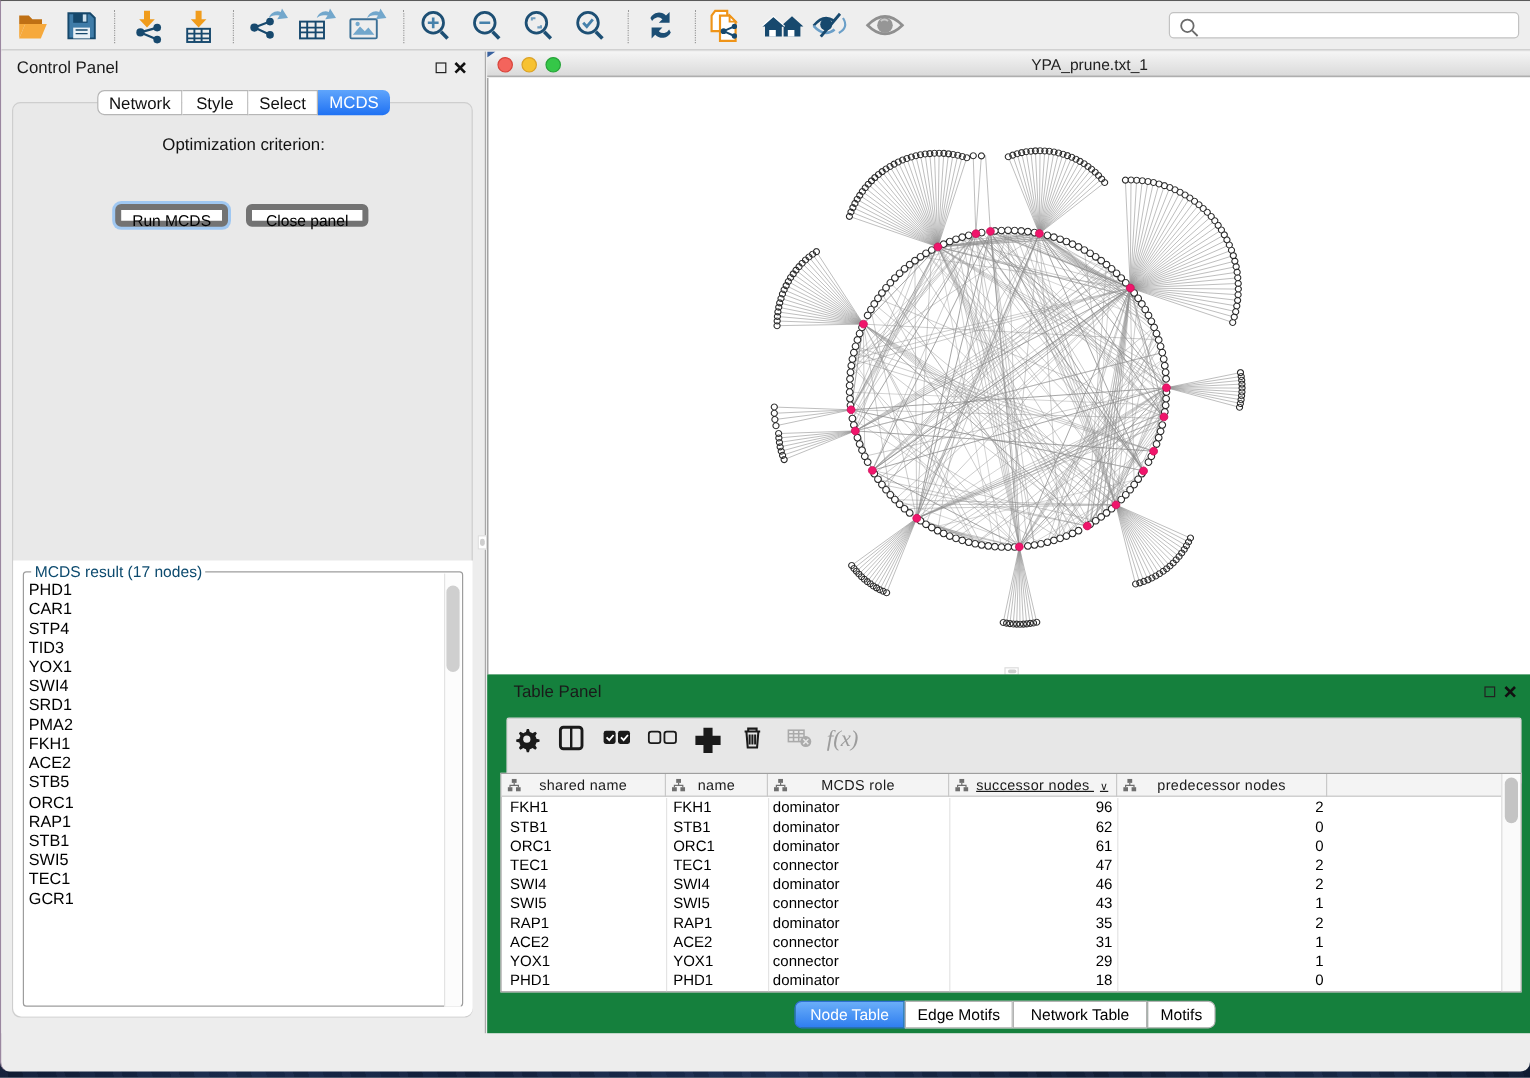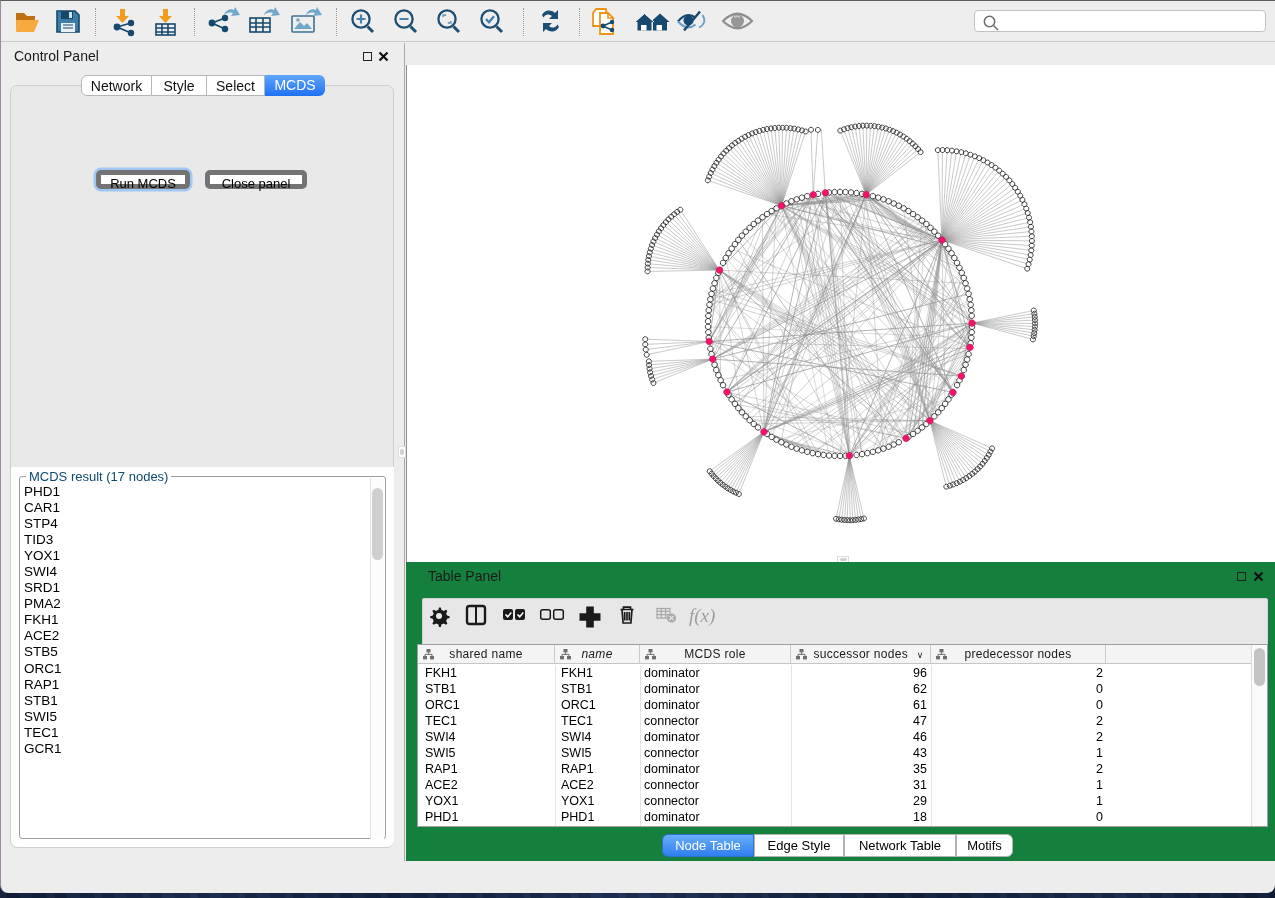--- a/index.html
+++ b/index.html
@@ -184,34 +184,47 @@
 <svg class="abs" style="left:377px;top:8px" width="11" height="11">
         <path d="M1.5 1.5l8 8M9.5 1.5l-8 8" stroke="#111" stroke-width="2.2"></path>
       </svg>
 <div id="tabc"></div>
 <div id="tabs">
 <div class="tab" style="left:0;width:71px;border-radius:6px 0 0 6px">Network</div>
 <div class="tab" style="left:71px;width:55px;border-left:none">Style</div>
 <div class="tab" style="left:126px;width:58px;border-left:none">Select</div>
 <div class="tab" style="left:184px;width:60px;border:none;border-radius:0 6px 6px 0;background:linear-gradient(#5fa5fc,#1f71f3);color:#fff">MCDS</div>
 </div>
+<div id="optlbl">Optimization criterion:</div>
 <div class="btn" style="left:95px;width:94px;box-shadow:0 0 0 2.5px #a0c8f2">Run MCDS</div>
 <div class="btn" style="left:204px;width:102px">Close panel</div>
 <div id="whitearea">
         <div id="mcdsbox">
 <div id="mcdstitle">MCDS result (17 nodes)</div>
 <div id="mcdslist">PHD1<br>CAR1<br>STP4<br>TID3<br>YOX1<br>SWI4<br>SRD1<br>PMA2<br>FKH1<br>ACE2<br>STB5<br>ORC1<br>RAP1<br>STB1<br>SWI5<br>TEC1<br>GCR1</div>
 <div id="mcdssb">
             <div id="mcdsthumb"></div>
           </div>
 </div>
       </div>
 <div class="abs" style="left:397px;top:403px;width:8px;height:12px;background:#fff;border:1px solid #ddd">
         <div class="abs" style="left:1px;top:2px;width:4px;height:6px;background:#cfcfcf;border-radius:2px"></div>
       </div>
+</div>
+<div id="nettitle">
+<svg class="abs" style="left:0;top:0" width="7" height="5">
+        <path d="M0 0h7L0 5z" fill="#39629f"></path>
+      </svg>
+
+<svg class="abs" style="left:0;top:0" width="76" height="22">
+        <circle cx="15" cy="11" r="6" fill="#f4645c" stroke="#d8453c" stroke-width="1"></circle>
+        <circle cx="35" cy="11" r="6" fill="#f7c231" stroke="#dba226" stroke-width="1"></circle>
+        <circle cx="55" cy="11" r="6" fill="#35c748" stroke="#27a339" stroke-width="1"></circle>
+      </svg>
+<div class="abs" style="left:0;top:3px;width:1004px;text-align:center;font-size:13px;color:#222">YPA_prune.txt_1</div>
 </div>
 <div id="netcanvas">
 <svg width="869" height="497" viewBox="0 0 869 497" style="position:absolute;left:0;top:0">
 <path d="M374.5 140.7L465.8 131.1M374.5 140.7L471.2 132.6M374.5 140.7L476.4 134.3M374.5 140.7L501.4 371.9M374.5 140.7L496.6 374.7M374.5 140.7L491.7 377.2M374.5 140.7L486.7 379.6M374.5 140.7L481.6 381.7M374.5 140.7L564.3 245.2M374.5 140.7L564.7 250.7M374.5 140.7L565.0 256.2M374.5 140.7L565.0 261.8M374.5 140.7L538.1 179.2M374.5 140.7L541.4 183.7M374.5 140.7L303.3 283.7M374.5 140.7L476.4 134.3M374.5 140.7L471.2 132.6M374.5 140.7L541.4 183.7M374.5 140.7L531.1 347.3M374.5 140.7L515.0 362.4M374.5 140.7L331.3 174.9M374.5 140.7L465.8 131.1M374.5 140.7L547.3 325.0M374.5 140.7L304.5 289.1M406.2 129.7L301.3 250.7M406.2 129.7L301.7 245.2M406.2 129.7L302.4 239.7M406.2 129.7L455.0 389.2M406.2 129.7L564.3 272.8M406.2 129.7L303.3 283.7M418.3 127.8L455.0 389.2M418.3 127.8L449.5 390.0M418.3 127.8L444.0 390.5M418.3 127.8L564.7 267.3M418.3 127.8L531.1 347.3M418.3 127.8L374.3 377.2M459.1 129.6L541.4 183.7M459.1 129.6L544.5 188.3M459.1 129.6L547.3 193.0M459.1 129.6L544.5 188.3M459.1 129.6L547.3 193.0M459.1 129.6L550.0 197.8M459.1 129.6L552.4 202.8M459.1 129.6L554.7 207.8M459.1 129.6L556.7 213.0M459.1 129.6L364.6 371.9M459.1 129.6L360.0 368.9M459.1 129.6L355.4 365.8M459.1 129.6L476.4 383.7M459.1 129.6L303.3 234.3M459.1 129.6L364.6 146.1M459.1 129.6L560.1 223.5M459.1 129.6L331.3 343.1M459.1 129.6L531.1 170.7M459.1 129.6L384.4 136.3M459.1 129.6L433.0 391.0M534.9 175.0L416.5 128.0M534.9 175.0L422.0 127.5M534.9 175.0L427.5 127.1M534.9 175.0L433.0 127.0M534.9 175.0L438.5 127.1M534.9 175.0L519.3 358.9M534.9 175.0L515.0 362.4M534.9 175.0L510.6 365.8M534.9 175.0L506.0 368.9M534.9 175.0L515.0 362.4M534.9 175.0L510.6 365.8M534.9 175.0L506.0 368.9M534.9 175.0L501.4 371.9M534.9 175.0L496.6 374.7M534.9 175.0L327.9 338.8M534.9 175.0L324.6 334.3M534.9 175.0L321.5 329.7M534.9 175.0L302.4 239.7M534.9 175.0L303.3 234.3M534.9 175.0L342.6 355.2M534.9 175.0L563.6 278.3M534.9 175.0L338.7 351.4M534.9 175.0L355.4 365.8M534.9 175.0L538.1 338.8M534.9 175.0L471.2 385.4M534.9 175.0L561.5 289.1M534.9 175.0L360.0 149.1M534.9 175.0L501.4 371.9M534.9 175.0L563.6 278.3M534.9 175.0L304.5 228.9M534.9 175.0L327.9 338.8M534.9 175.0L465.8 386.9M534.9 175.0L389.6 134.3M565.0 258.1L389.6 383.7M565.0 258.1L384.4 381.7M565.0 258.1L379.3 379.6M565.0 258.1L374.3 377.2M565.0 258.1L519.3 358.9M565.0 258.1L515.0 362.4M565.0 258.1L476.4 134.3M565.0 258.1L405.6 388.1M565.0 258.1L313.6 315.2M565.0 258.1L471.2 385.4M565.0 258.1L515.0 155.6M562.9 282.4L405.6 129.9M562.9 282.4L411.0 128.8M562.9 282.4L416.5 128.0M562.9 282.4L422.0 127.5M562.9 282.4L405.6 388.1M562.9 282.4L534.7 343.1M562.9 282.4L324.6 183.7M554.3 311.0L303.3 234.3M554.3 311.0L304.5 228.9M554.3 311.0L305.9 223.5M554.3 311.0L564.7 250.7M554.3 311.0L476.4 383.7M554.3 311.0L564.3 245.2M545.9 327.4L394.8 132.6M545.9 327.4L400.2 131.1M545.9 327.4L405.6 129.9M545.9 327.4L364.6 146.1M545.9 327.4L476.4 383.7M545.9 327.4L427.5 127.1M522.9 355.7L427.5 127.1M522.9 355.7L433.0 127.0M522.9 355.7L438.5 127.1M522.9 355.7L444.0 127.5M522.9 355.7L449.5 128.0M522.9 355.7L455.0 128.8M522.9 355.7L346.7 358.9M522.9 355.7L342.6 355.2M522.9 355.7L338.7 351.4M522.9 355.7L564.3 245.2M522.9 355.7L334.9 170.7M522.9 355.7L321.5 188.3M522.9 355.7L541.4 183.7M522.9 355.7L496.6 143.3M522.9 355.7L554.7 207.8M499.0 373.3L564.3 272.8M499.0 373.3L563.6 278.3M499.0 373.3L562.7 283.7M499.0 373.3L561.5 289.1M499.0 373.3L515.0 155.6M499.0 373.3L324.6 334.3M499.0 373.3L327.9 338.8M499.0 373.3L305.9 223.5M499.0 373.3L355.4 152.2M442.4 390.7L384.4 136.3M442.4 390.7L389.6 134.3M442.4 390.7L394.8 132.6M442.4 390.7L400.2 131.1M442.4 390.7L405.6 129.9M442.4 390.7L556.7 213.0M442.4 390.7L558.5 218.2M442.4 390.7L560.1 223.5M442.4 390.7L369.4 374.7M442.4 390.7L364.6 371.9M442.4 390.7L554.7 207.8M442.4 390.7L301.3 267.3M442.4 390.7L564.3 272.8M442.4 390.7L302.4 239.7M442.4 390.7L433.0 127.0M442.4 390.7L327.9 179.2M442.4 390.7L558.5 299.8M356.9 366.9L427.5 390.9M356.9 366.9L422.0 390.5M356.9 366.9L416.5 390.0M356.9 366.9L564.7 267.3M356.9 366.9L564.3 272.8M356.9 366.9L563.6 278.3M356.9 366.9L562.7 283.7M356.9 366.9L563.6 278.3M356.9 366.9L562.7 283.7M356.9 366.9L561.5 289.1M356.9 366.9L369.4 143.3M356.9 366.9L355.4 152.2M356.9 366.9L433.0 127.0M356.9 366.9L394.8 385.4M356.9 366.9L318.7 193.0M356.9 366.9L455.0 128.8M356.9 366.9L554.7 207.8M356.9 366.9L416.5 390.0M319.9 327.0L506.0 149.1M319.9 327.0L510.6 152.2M319.9 327.0L515.0 155.6M319.9 327.0L519.3 159.1M319.9 327.0L506.0 368.9M319.9 327.0L405.6 129.9M319.9 327.0L531.1 170.7M319.9 327.0L534.7 174.9M305.7 294.1L519.3 159.1M305.7 294.1L523.4 162.8M305.7 294.1L527.3 166.6M305.7 294.1L531.1 170.7M305.7 294.1L360.0 149.1M305.7 294.1L561.5 228.9M305.7 294.1L561.5 228.9M302.2 276.5L379.3 138.4M302.2 276.5L384.4 136.3M302.2 276.5L389.6 134.3M302.2 276.5L562.7 283.7M302.2 276.5L476.4 383.7M302.2 276.5L355.4 152.2M312.5 205.1L534.7 343.1M312.5 205.1L531.1 347.3M312.5 205.1L527.3 351.4M312.5 205.1L523.4 355.2M312.5 205.1L519.3 358.9M312.5 205.1L515.0 362.4M312.5 205.1L411.0 389.2M312.5 205.1L405.6 388.1M312.5 205.1L313.6 315.2M312.5 205.1L334.9 347.3M312.5 205.1L301.0 261.8M312.5 205.1L342.6 162.8M312.5 205.1L301.7 245.2M312.5 205.1L558.5 218.2" stroke="#929292" stroke-width="0.55" fill="none" opacity="0.72"></path>
 <path d="M565.0 258.1L319.9 327.0M499.0 373.3L312.5 205.1M302.2 276.5L312.5 205.1M374.5 140.7L312.5 205.1M534.9 175.0L319.9 327.0M545.9 327.4L302.2 276.5M418.3 127.8L545.9 327.4M406.2 129.7L545.9 327.4M442.4 390.7L319.9 327.0M565.0 258.1L302.2 276.5M319.9 327.0L305.7 294.1M418.3 127.8L442.4 390.7M459.1 129.6L356.9 366.9M374.5 140.7L302.2 276.5M459.1 129.6L565.0 258.1M418.3 127.8L356.9 366.9M418.3 127.8L534.9 175.0M418.3 127.8L319.9 327.0M356.9 366.9L319.9 327.0M534.9 175.0L442.4 390.7M406.2 129.7L565.0 258.1M565.0 258.1L442.4 390.7M406.2 129.7L356.9 366.9M374.5 140.7L459.1 129.6M406.2 129.7L305.7 294.1M534.9 175.0L305.7 294.1M319.9 327.0L302.2 276.5M554.3 311.0L305.7 294.1M459.1 129.6L562.9 282.4M459.1 129.6L545.9 327.4" stroke="#8a8a8a" stroke-width="0.8" fill="none" opacity="0.8"></path>
 <path d="M562.7 234.3L427.5 390.9M303.3 234.3L405.6 388.1M523.4 162.8L444.0 127.5M303.3 234.3L400.2 131.1M364.6 146.1L534.7 343.1M331.3 174.9L476.4 383.7M562.7 234.3L360.0 368.9M519.3 159.1L501.4 371.9M338.7 351.4L449.5 390.0M564.3 272.8L301.0 261.8M374.3 140.8L422.0 390.5M355.4 152.2L444.0 127.5M384.4 136.3L427.5 390.9M476.4 383.7L556.7 213.0M552.4 202.8L384.4 136.3M564.7 267.3L465.8 386.9M449.5 390.0L538.1 338.8M369.4 374.7L541.4 334.3M476.4 383.7L331.3 174.9M318.7 193.0L491.7 377.2M303.3 283.7L460.4 388.1" stroke="#9b9b9b" stroke-width="0.5" fill="none" opacity="0.7"></path>
 <path d="M374.5 140.7L398.6 66.5M374.5 140.7L394.9 65.4M374.5 140.7L391.1 64.4M374.5 140.7L387.2 63.7M374.5 140.7L383.4 63.2M374.5 140.7L379.5 62.8M374.5 140.7L375.6 62.7M374.5 140.7L371.7 62.7M374.5 140.7L367.8 63.0M374.5 140.7L363.9 63.4M374.5 140.7L360.0 64.0M374.5 140.7L356.2 64.8M374.5 140.7L352.4 65.9M374.5 140.7L348.7 67.1M374.5 140.7L345.1 68.4M374.5 140.7L341.5 70.0M374.5 140.7L338.0 71.8M374.5 140.7L334.6 73.7M374.5 140.7L331.3 75.8M374.5 140.7L328.1 78.0M374.5 140.7L325.0 80.4M374.5 140.7L322.0 83.0M374.5 140.7L319.2 85.7M374.5 140.7L316.5 88.5M374.5 140.7L314.0 91.5M374.5 140.7L311.6 94.6M374.5 140.7L309.4 97.8M374.5 140.7L307.3 101.1M374.5 140.7L305.4 104.5M374.5 140.7L303.7 108.0M374.5 140.7L302.1 111.6M374.5 140.7L300.8 115.3M406.2 129.7L410.8 64.9M406.2 129.7L404.0 64.8M459.1 129.6L513.5 87.1M459.1 129.6L511.0 84.1M459.1 129.6L508.4 81.3M459.1 129.6L505.6 78.6M459.1 129.6L502.6 76.1M459.1 129.6L499.6 73.7M459.1 129.6L496.4 71.5M459.1 129.6L493.0 69.5M459.1 129.6L489.6 67.7M459.1 129.6L486.1 66.1M459.1 129.6L482.5 64.7M459.1 129.6L478.8 63.5M459.1 129.6L475.1 62.5M459.1 129.6L471.3 61.7M459.1 129.6L467.4 61.1M459.1 129.6L463.6 60.8M459.1 129.6L459.7 60.6M459.1 129.6L455.8 60.7M459.1 129.6L452.0 61.0M459.1 129.6L448.1 61.5M459.1 129.6L444.3 62.2M459.1 129.6L440.6 63.1M459.1 129.6L436.9 64.3M459.1 129.6L433.2 65.6M534.9 175.0L620.2 203.7M534.9 175.0L621.5 199.2M534.9 175.0L622.7 194.7M534.9 175.0L623.6 190.0M534.9 175.0L624.3 185.3M534.9 175.0L624.7 180.6M534.9 175.0L624.9 175.9M534.9 175.0L624.8 171.2M534.9 175.0L624.4 166.5M534.9 175.0L623.9 161.8M534.9 175.0L623.1 157.2M534.9 175.0L622.0 152.6M534.9 175.0L620.7 148.0M534.9 175.0L619.2 143.6M534.9 175.0L617.4 139.2M534.9 175.0L615.4 134.9M534.9 175.0L613.2 130.7M534.9 175.0L610.8 126.7M534.9 175.0L608.1 122.8M534.9 175.0L605.3 119.0M534.9 175.0L602.3 115.4M534.9 175.0L599.0 111.9M534.9 175.0L595.6 108.7M534.9 175.0L592.1 105.6M534.9 175.0L588.4 102.7M534.9 175.0L584.5 100.0M534.9 175.0L580.5 97.5M534.9 175.0L576.3 95.2M534.9 175.0L572.1 93.1M534.9 175.0L567.8 91.3M534.9 175.0L563.3 89.7M534.9 175.0L558.8 88.3M534.9 175.0L554.2 87.1M534.9 175.0L549.6 86.3M534.9 175.0L544.9 85.6M534.9 175.0L540.2 85.2M534.9 175.0L535.5 85.0M534.9 175.0L530.8 85.1M565.0 258.1L625.9 274.4M565.0 258.1L626.6 271.2M565.0 258.1L627.2 268.1M565.0 258.1L627.6 264.8M565.0 258.1L627.9 261.6M565.0 258.1L628.0 258.4M565.0 258.1L627.9 255.1M565.0 258.1L627.7 251.9M565.0 258.1L627.3 248.7M565.0 258.1L626.7 245.5M312.5 205.1L273.3 144.7M312.5 205.1L270.1 146.9M312.5 205.1L267.1 149.2M312.5 205.1L264.2 151.7M312.5 205.1L261.4 154.4M312.5 205.1L258.8 157.2M312.5 205.1L256.3 160.1M312.5 205.1L254.0 163.2M312.5 205.1L251.8 166.3M312.5 205.1L249.9 169.6M312.5 205.1L248.1 173.0M312.5 205.1L246.4 176.5M312.5 205.1L245.0 180.0M312.5 205.1L243.8 183.7M312.5 205.1L242.7 187.4M312.5 205.1L241.9 191.1M312.5 205.1L241.2 194.9M312.5 205.1L240.8 198.7M312.5 205.1L240.6 202.5M312.5 205.1L240.5 206.4M302.2 276.5L238.2 274.2M302.2 276.5L238.2 279.4M302.2 276.5L238.7 284.6M302.2 276.5L239.6 289.8M305.7 294.1L241.8 296.3M305.7 294.1L242.0 300.0M305.7 294.1L242.5 303.7M305.7 294.1L243.1 307.4M305.7 294.1L244.0 311.0M305.7 294.1L245.1 314.5M305.7 294.1L246.4 318.0M356.9 366.9L302.7 406.2M356.9 366.9L304.6 408.7M356.9 366.9L306.6 411.1M356.9 366.9L308.7 413.4M356.9 366.9L310.9 415.6M356.9 366.9L313.2 417.7M356.9 366.9L315.7 419.7M356.9 366.9L318.2 421.5M356.9 366.9L320.7 423.3M356.9 366.9L323.4 424.9M356.9 366.9L326.1 426.4M356.9 366.9L328.9 427.7M356.9 366.9L331.8 429.0M442.4 390.7L429.0 453.8M442.4 390.7L431.8 454.3M442.4 390.7L434.6 454.7M442.4 390.7L437.4 455.0M442.4 390.7L440.2 455.1M442.4 390.7L443.0 455.2M442.4 390.7L445.8 455.1M442.4 390.7L448.6 454.9M442.4 390.7L451.4 454.5M442.4 390.7L454.2 454.1M442.4 390.7L456.9 453.5M522.9 355.7L539.3 421.7M522.9 355.7L542.8 420.7M522.9 355.7L546.2 419.5M522.9 355.7L549.6 418.2M522.9 355.7L552.9 416.7M522.9 355.7L556.1 415.0M522.9 355.7L559.2 413.1M522.9 355.7L562.3 411.1M522.9 355.7L565.2 408.9M522.9 355.7L567.9 406.6M522.9 355.7L570.6 404.1M522.9 355.7L573.1 401.5M522.9 355.7L575.5 398.8M522.9 355.7L577.7 395.9M522.9 355.7L579.8 392.9M522.9 355.7L581.7 389.8M522.9 355.7L583.4 386.6M522.9 355.7L585.0 383.4M418.3 127.8L414.3 64.3" stroke="#949494" stroke-width="0.6" fill="none" opacity="0.85"></path>
 <path d="M433.0 124.2a2.75 2.75 0 1 0 .1 0M438.5 124.4a2.75 2.75 0 1 0 .1 0M444.0 124.7a2.75 2.75 0 1 0 .1 0M449.5 125.3a2.75 2.75 0 1 0 .1 0M455.0 126.1a2.75 2.75 0 1 0 .1 0M465.8 128.4a2.75 2.75 0 1 0 .1 0M471.2 129.9a2.75 2.75 0 1 0 .1 0M476.4 131.6a2.75 2.75 0 1 0 .1 0M481.6 133.5a2.75 2.75 0 1 0 .1 0M486.7 135.7a2.75 2.75 0 1 0 .1 0M491.7 138.0a2.75 2.75 0 1 0 .1 0M496.6 140.6a2.75 2.75 0 1 0 .1 0M501.4 143.3a2.75 2.75 0 1 0 .1 0M506.0 146.3a2.75 2.75 0 1 0 .1 0M510.6 149.5a2.75 2.75 0 1 0 .1 0M515.0 152.8a2.75 2.75 0 1 0 .1 0M519.3 156.3a2.75 2.75 0 1 0 .1 0M523.4 160.0a2.75 2.75 0 1 0 .1 0M527.3 163.9a2.75 2.75 0 1 0 .1 0M531.1 167.9a2.75 2.75 0 1 0 .1 0M538.1 176.4a2.75 2.75 0 1 0 .1 0M541.4 180.9a2.75 2.75 0 1 0 .1 0M544.5 185.5a2.75 2.75 0 1 0 .1 0M547.3 190.2a2.75 2.75 0 1 0 .1 0M550.0 195.1a2.75 2.75 0 1 0 .1 0M552.4 200.0a2.75 2.75 0 1 0 .1 0M554.7 205.1a2.75 2.75 0 1 0 .1 0M556.7 210.2a2.75 2.75 0 1 0 .1 0M558.5 215.5a2.75 2.75 0 1 0 .1 0M560.1 220.8a2.75 2.75 0 1 0 .1 0M561.5 226.1a2.75 2.75 0 1 0 .1 0M562.7 231.5a2.75 2.75 0 1 0 .1 0M563.6 237.0a2.75 2.75 0 1 0 .1 0M564.3 242.5a2.75 2.75 0 1 0 .1 0M564.7 248.0a2.75 2.75 0 1 0 .1 0M565.0 259.0a2.75 2.75 0 1 0 .1 0M564.7 264.5a2.75 2.75 0 1 0 .1 0M564.3 270.0a2.75 2.75 0 1 0 .1 0M563.6 275.5a2.75 2.75 0 1 0 .1 0M561.5 286.4a2.75 2.75 0 1 0 .1 0M560.1 291.7a2.75 2.75 0 1 0 .1 0M558.5 297.0a2.75 2.75 0 1 0 .1 0M556.7 302.3a2.75 2.75 0 1 0 .1 0M552.4 312.5a2.75 2.75 0 1 0 .1 0M550.0 317.4a2.75 2.75 0 1 0 .1 0M544.5 327.0a2.75 2.75 0 1 0 .1 0M541.4 331.6a2.75 2.75 0 1 0 .1 0M538.1 336.1a2.75 2.75 0 1 0 .1 0M534.7 340.4a2.75 2.75 0 1 0 .1 0M531.1 344.6a2.75 2.75 0 1 0 .1 0M527.3 348.6a2.75 2.75 0 1 0 .1 0M519.3 356.2a2.75 2.75 0 1 0 .1 0M515.0 359.7a2.75 2.75 0 1 0 .1 0M510.6 363.0a2.75 2.75 0 1 0 .1 0M506.0 366.2a2.75 2.75 0 1 0 .1 0M501.4 369.2a2.75 2.75 0 1 0 .1 0M491.7 374.5a2.75 2.75 0 1 0 .1 0M486.7 376.8a2.75 2.75 0 1 0 .1 0M481.6 379.0a2.75 2.75 0 1 0 .1 0M476.4 380.9a2.75 2.75 0 1 0 .1 0M471.2 382.6a2.75 2.75 0 1 0 .1 0M465.8 384.1a2.75 2.75 0 1 0 .1 0M460.4 385.4a2.75 2.75 0 1 0 .1 0M455.0 386.4a2.75 2.75 0 1 0 .1 0M449.5 387.2a2.75 2.75 0 1 0 .1 0M438.5 388.1a2.75 2.75 0 1 0 .1 0M433.0 388.2a2.75 2.75 0 1 0 .1 0M427.5 388.1a2.75 2.75 0 1 0 .1 0M422.0 387.8a2.75 2.75 0 1 0 .1 0M416.5 387.2a2.75 2.75 0 1 0 .1 0M411.0 386.4a2.75 2.75 0 1 0 .1 0M405.6 385.4a2.75 2.75 0 1 0 .1 0M400.2 384.1a2.75 2.75 0 1 0 .1 0M394.8 382.6a2.75 2.75 0 1 0 .1 0M389.6 380.9a2.75 2.75 0 1 0 .1 0M384.4 379.0a2.75 2.75 0 1 0 .1 0M379.3 376.8a2.75 2.75 0 1 0 .1 0M374.3 374.5a2.75 2.75 0 1 0 .1 0M369.4 371.9a2.75 2.75 0 1 0 .1 0M364.6 369.2a2.75 2.75 0 1 0 .1 0M360.0 366.2a2.75 2.75 0 1 0 .1 0M351.0 359.7a2.75 2.75 0 1 0 .1 0M346.7 356.2a2.75 2.75 0 1 0 .1 0M342.6 352.5a2.75 2.75 0 1 0 .1 0M338.7 348.6a2.75 2.75 0 1 0 .1 0M334.9 344.6a2.75 2.75 0 1 0 .1 0M331.3 340.4a2.75 2.75 0 1 0 .1 0M327.9 336.1a2.75 2.75 0 1 0 .1 0M324.6 331.6a2.75 2.75 0 1 0 .1 0M321.5 327.0a2.75 2.75 0 1 0 .1 0M316.0 317.4a2.75 2.75 0 1 0 .1 0M313.6 312.5a2.75 2.75 0 1 0 .1 0M311.3 307.4a2.75 2.75 0 1 0 .1 0M309.3 302.3a2.75 2.75 0 1 0 .1 0M307.5 297.0a2.75 2.75 0 1 0 .1 0M304.5 286.4a2.75 2.75 0 1 0 .1 0M303.3 281.0a2.75 2.75 0 1 0 .1 0M301.7 270.0a2.75 2.75 0 1 0 .1 0M301.3 264.5a2.75 2.75 0 1 0 .1 0M301.0 259.0a2.75 2.75 0 1 0 .1 0M301.0 253.5a2.75 2.75 0 1 0 .1 0M301.3 248.0a2.75 2.75 0 1 0 .1 0M301.7 242.5a2.75 2.75 0 1 0 .1 0M302.4 237.0a2.75 2.75 0 1 0 .1 0M303.3 231.5a2.75 2.75 0 1 0 .1 0M304.5 226.1a2.75 2.75 0 1 0 .1 0M305.9 220.8a2.75 2.75 0 1 0 .1 0M307.5 215.5a2.75 2.75 0 1 0 .1 0M309.3 210.2a2.75 2.75 0 1 0 .1 0M311.3 205.1a2.75 2.75 0 1 0 .1 0M316.0 195.1a2.75 2.75 0 1 0 .1 0M318.7 190.2a2.75 2.75 0 1 0 .1 0M321.5 185.5a2.75 2.75 0 1 0 .1 0M324.6 180.9a2.75 2.75 0 1 0 .1 0M327.9 176.4a2.75 2.75 0 1 0 .1 0M331.3 172.1a2.75 2.75 0 1 0 .1 0M334.9 167.9a2.75 2.75 0 1 0 .1 0M338.7 163.9a2.75 2.75 0 1 0 .1 0M342.6 160.0a2.75 2.75 0 1 0 .1 0M346.7 156.3a2.75 2.75 0 1 0 .1 0M351.0 152.8a2.75 2.75 0 1 0 .1 0M355.4 149.5a2.75 2.75 0 1 0 .1 0M360.0 146.3a2.75 2.75 0 1 0 .1 0M364.6 143.3a2.75 2.75 0 1 0 .1 0M369.4 140.6a2.75 2.75 0 1 0 .1 0M379.3 135.7a2.75 2.75 0 1 0 .1 0M384.4 133.5a2.75 2.75 0 1 0 .1 0M389.6 131.6a2.75 2.75 0 1 0 .1 0M394.8 129.9a2.75 2.75 0 1 0 .1 0M400.2 128.4a2.75 2.75 0 1 0 .1 0M411.0 126.1a2.75 2.75 0 1 0 .1 0M422.0 124.7a2.75 2.75 0 1 0 .1 0M427.5 124.4a2.75 2.75 0 1 0 .1 0" fill="#fff" stroke="#2b2b2b" stroke-width="0.9"></path>
 <path d="M398.6 64.0a2.5 2.5 0 1 0 .1 0M394.9 62.9a2.5 2.5 0 1 0 .1 0M391.1 61.9a2.5 2.5 0 1 0 .1 0M387.2 61.2a2.5 2.5 0 1 0 .1 0M383.4 60.7a2.5 2.5 0 1 0 .1 0M379.5 60.3a2.5 2.5 0 1 0 .1 0M375.6 60.2a2.5 2.5 0 1 0 .1 0M371.7 60.2a2.5 2.5 0 1 0 .1 0M367.8 60.5a2.5 2.5 0 1 0 .1 0M363.9 60.9a2.5 2.5 0 1 0 .1 0M360.0 61.5a2.5 2.5 0 1 0 .1 0M356.2 62.3a2.5 2.5 0 1 0 .1 0M352.4 63.4a2.5 2.5 0 1 0 .1 0M348.7 64.6a2.5 2.5 0 1 0 .1 0M345.1 65.9a2.5 2.5 0 1 0 .1 0M341.5 67.5a2.5 2.5 0 1 0 .1 0M338.0 69.3a2.5 2.5 0 1 0 .1 0M334.6 71.2a2.5 2.5 0 1 0 .1 0M331.3 73.3a2.5 2.5 0 1 0 .1 0M328.1 75.5a2.5 2.5 0 1 0 .1 0M325.0 77.9a2.5 2.5 0 1 0 .1 0M322.0 80.5a2.5 2.5 0 1 0 .1 0M319.2 83.2a2.5 2.5 0 1 0 .1 0M316.5 86.0a2.5 2.5 0 1 0 .1 0M314.0 89.0a2.5 2.5 0 1 0 .1 0M311.6 92.1a2.5 2.5 0 1 0 .1 0M309.4 95.3a2.5 2.5 0 1 0 .1 0M307.3 98.6a2.5 2.5 0 1 0 .1 0M305.4 102.0a2.5 2.5 0 1 0 .1 0M303.7 105.5a2.5 2.5 0 1 0 .1 0M302.1 109.1a2.5 2.5 0 1 0 .1 0M300.8 112.8a2.5 2.5 0 1 0 .1 0M410.8 62.4a2.5 2.5 0 1 0 .1 0M404.0 62.3a2.5 2.5 0 1 0 .1 0M513.5 84.6a2.5 2.5 0 1 0 .1 0M511.0 81.6a2.5 2.5 0 1 0 .1 0M508.4 78.8a2.5 2.5 0 1 0 .1 0M505.6 76.1a2.5 2.5 0 1 0 .1 0M502.6 73.6a2.5 2.5 0 1 0 .1 0M499.6 71.2a2.5 2.5 0 1 0 .1 0M496.4 69.0a2.5 2.5 0 1 0 .1 0M493.0 67.0a2.5 2.5 0 1 0 .1 0M489.6 65.2a2.5 2.5 0 1 0 .1 0M486.1 63.6a2.5 2.5 0 1 0 .1 0M482.5 62.2a2.5 2.5 0 1 0 .1 0M478.8 61.0a2.5 2.5 0 1 0 .1 0M475.1 60.0a2.5 2.5 0 1 0 .1 0M471.3 59.2a2.5 2.5 0 1 0 .1 0M467.4 58.6a2.5 2.5 0 1 0 .1 0M463.6 58.3a2.5 2.5 0 1 0 .1 0M459.7 58.1a2.5 2.5 0 1 0 .1 0M455.8 58.2a2.5 2.5 0 1 0 .1 0M452.0 58.5a2.5 2.5 0 1 0 .1 0M448.1 59.0a2.5 2.5 0 1 0 .1 0M444.3 59.7a2.5 2.5 0 1 0 .1 0M440.6 60.6a2.5 2.5 0 1 0 .1 0M436.9 61.8a2.5 2.5 0 1 0 .1 0M433.2 63.1a2.5 2.5 0 1 0 .1 0M620.2 201.2a2.5 2.5 0 1 0 .1 0M621.5 196.7a2.5 2.5 0 1 0 .1 0M622.7 192.2a2.5 2.5 0 1 0 .1 0M623.6 187.5a2.5 2.5 0 1 0 .1 0M624.3 182.8a2.5 2.5 0 1 0 .1 0M624.7 178.1a2.5 2.5 0 1 0 .1 0M624.9 173.4a2.5 2.5 0 1 0 .1 0M624.8 168.7a2.5 2.5 0 1 0 .1 0M624.4 164.0a2.5 2.5 0 1 0 .1 0M623.9 159.3a2.5 2.5 0 1 0 .1 0M623.1 154.7a2.5 2.5 0 1 0 .1 0M622.0 150.1a2.5 2.5 0 1 0 .1 0M620.7 145.5a2.5 2.5 0 1 0 .1 0M619.2 141.1a2.5 2.5 0 1 0 .1 0M617.4 136.7a2.5 2.5 0 1 0 .1 0M615.4 132.4a2.5 2.5 0 1 0 .1 0M613.2 128.2a2.5 2.5 0 1 0 .1 0M610.8 124.2a2.5 2.5 0 1 0 .1 0M608.1 120.3a2.5 2.5 0 1 0 .1 0M605.3 116.5a2.5 2.5 0 1 0 .1 0M602.3 112.9a2.5 2.5 0 1 0 .1 0M599.0 109.4a2.5 2.5 0 1 0 .1 0M595.6 106.2a2.5 2.5 0 1 0 .1 0M592.1 103.1a2.5 2.5 0 1 0 .1 0M588.4 100.2a2.5 2.5 0 1 0 .1 0M584.5 97.5a2.5 2.5 0 1 0 .1 0M580.5 95.0a2.5 2.5 0 1 0 .1 0M576.3 92.7a2.5 2.5 0 1 0 .1 0M572.1 90.6a2.5 2.5 0 1 0 .1 0M567.8 88.8a2.5 2.5 0 1 0 .1 0M563.3 87.2a2.5 2.5 0 1 0 .1 0M558.8 85.8a2.5 2.5 0 1 0 .1 0M554.2 84.6a2.5 2.5 0 1 0 .1 0M549.6 83.8a2.5 2.5 0 1 0 .1 0M544.9 83.1a2.5 2.5 0 1 0 .1 0M540.2 82.7a2.5 2.5 0 1 0 .1 0M535.5 82.5a2.5 2.5 0 1 0 .1 0M530.8 82.6a2.5 2.5 0 1 0 .1 0M625.9 271.9a2.5 2.5 0 1 0 .1 0M626.6 268.7a2.5 2.5 0 1 0 .1 0M627.2 265.6a2.5 2.5 0 1 0 .1 0M627.6 262.3a2.5 2.5 0 1 0 .1 0M627.9 259.1a2.5 2.5 0 1 0 .1 0M628.0 255.9a2.5 2.5 0 1 0 .1 0M627.9 252.6a2.5 2.5 0 1 0 .1 0M627.7 249.4a2.5 2.5 0 1 0 .1 0M627.3 246.2a2.5 2.5 0 1 0 .1 0M626.7 243.0a2.5 2.5 0 1 0 .1 0M273.3 142.2a2.5 2.5 0 1 0 .1 0M270.1 144.4a2.5 2.5 0 1 0 .1 0M267.1 146.7a2.5 2.5 0 1 0 .1 0M264.2 149.2a2.5 2.5 0 1 0 .1 0M261.4 151.9a2.5 2.5 0 1 0 .1 0M258.8 154.7a2.5 2.5 0 1 0 .1 0M256.3 157.6a2.5 2.5 0 1 0 .1 0M254.0 160.7a2.5 2.5 0 1 0 .1 0M251.8 163.8a2.5 2.5 0 1 0 .1 0M249.9 167.1a2.5 2.5 0 1 0 .1 0M248.1 170.5a2.5 2.5 0 1 0 .1 0M246.4 174.0a2.5 2.5 0 1 0 .1 0M245.0 177.5a2.5 2.5 0 1 0 .1 0M243.8 181.2a2.5 2.5 0 1 0 .1 0M242.7 184.9a2.5 2.5 0 1 0 .1 0M241.9 188.6a2.5 2.5 0 1 0 .1 0M241.2 192.4a2.5 2.5 0 1 0 .1 0M240.8 196.2a2.5 2.5 0 1 0 .1 0M240.6 200.0a2.5 2.5 0 1 0 .1 0M240.5 203.9a2.5 2.5 0 1 0 .1 0M238.2 271.7a2.5 2.5 0 1 0 .1 0M238.2 276.9a2.5 2.5 0 1 0 .1 0M238.7 282.1a2.5 2.5 0 1 0 .1 0M239.6 287.3a2.5 2.5 0 1 0 .1 0M241.8 293.8a2.5 2.5 0 1 0 .1 0M242.0 297.5a2.5 2.5 0 1 0 .1 0M242.5 301.2a2.5 2.5 0 1 0 .1 0M243.1 304.9a2.5 2.5 0 1 0 .1 0M244.0 308.5a2.5 2.5 0 1 0 .1 0M245.1 312.0a2.5 2.5 0 1 0 .1 0M246.4 315.5a2.5 2.5 0 1 0 .1 0M302.7 403.7a2.5 2.5 0 1 0 .1 0M304.6 406.2a2.5 2.5 0 1 0 .1 0M306.6 408.6a2.5 2.5 0 1 0 .1 0M308.7 410.9a2.5 2.5 0 1 0 .1 0M310.9 413.1a2.5 2.5 0 1 0 .1 0M313.2 415.2a2.5 2.5 0 1 0 .1 0M315.7 417.2a2.5 2.5 0 1 0 .1 0M318.2 419.0a2.5 2.5 0 1 0 .1 0M320.7 420.8a2.5 2.5 0 1 0 .1 0M323.4 422.4a2.5 2.5 0 1 0 .1 0M326.1 423.9a2.5 2.5 0 1 0 .1 0M328.9 425.2a2.5 2.5 0 1 0 .1 0M331.8 426.5a2.5 2.5 0 1 0 .1 0M429.0 451.3a2.5 2.5 0 1 0 .1 0M431.8 451.8a2.5 2.5 0 1 0 .1 0M434.6 452.2a2.5 2.5 0 1 0 .1 0M437.4 452.5a2.5 2.5 0 1 0 .1 0M440.2 452.6a2.5 2.5 0 1 0 .1 0M443.0 452.7a2.5 2.5 0 1 0 .1 0M445.8 452.6a2.5 2.5 0 1 0 .1 0M448.6 452.4a2.5 2.5 0 1 0 .1 0M451.4 452.0a2.5 2.5 0 1 0 .1 0M454.2 451.6a2.5 2.5 0 1 0 .1 0M456.9 451.0a2.5 2.5 0 1 0 .1 0M539.3 419.2a2.5 2.5 0 1 0 .1 0M542.8 418.2a2.5 2.5 0 1 0 .1 0M546.2 417.0a2.5 2.5 0 1 0 .1 0M549.6 415.7a2.5 2.5 0 1 0 .1 0M552.9 414.2a2.5 2.5 0 1 0 .1 0M556.1 412.5a2.5 2.5 0 1 0 .1 0M559.2 410.6a2.5 2.5 0 1 0 .1 0M562.3 408.6a2.5 2.5 0 1 0 .1 0M565.2 406.4a2.5 2.5 0 1 0 .1 0M567.9 404.1a2.5 2.5 0 1 0 .1 0M570.6 401.6a2.5 2.5 0 1 0 .1 0M573.1 399.0a2.5 2.5 0 1 0 .1 0M575.5 396.3a2.5 2.5 0 1 0 .1 0M577.7 393.4a2.5 2.5 0 1 0 .1 0M579.8 390.4a2.5 2.5 0 1 0 .1 0M581.7 387.3a2.5 2.5 0 1 0 .1 0M583.4 384.1a2.5 2.5 0 1 0 .1 0M585.0 380.9a2.5 2.5 0 1 0 .1 0" fill="#fff" stroke="#2b2b2b" stroke-width="0.9"></path>
 <path d="M374.5 137.4a3.3 3.3 0 1 0 .1 0M406.2 126.4a3.3 3.3 0 1 0 .1 0M418.3 124.5a3.3 3.3 0 1 0 .1 0M459.1 126.3a3.3 3.3 0 1 0 .1 0M534.9 171.7a3.3 3.3 0 1 0 .1 0M565.0 254.8a3.3 3.3 0 1 0 .1 0M562.9 279.1a3.3 3.3 0 1 0 .1 0M554.3 307.7a3.3 3.3 0 1 0 .1 0M545.9 324.1a3.3 3.3 0 1 0 .1 0M522.9 352.4a3.3 3.3 0 1 0 .1 0M499.0 370.0a3.3 3.3 0 1 0 .1 0M442.4 387.4a3.3 3.3 0 1 0 .1 0M356.9 363.6a3.3 3.3 0 1 0 .1 0M319.9 323.7a3.3 3.3 0 1 0 .1 0M305.7 290.8a3.3 3.3 0 1 0 .1 0M302.2 273.2a3.3 3.3 0 1 0 .1 0M312.5 201.8a3.3 3.3 0 1 0 .1 0" fill="#f0156b" stroke="#c40d55" stroke-width="0.6"></path>
@@ -260,37 +273,37 @@
 <div id="tbl">
 <div id="thead">
 <div class="th" style="left:0px;width:137px;"><svg class="hicon" viewBox="0 0 11 11">
               <g fill="#6f6f6f">
                 <rect x="3.5" y="0" width="4" height="3.4"></rect>
                 <rect x="0" y="7" width="4" height="3.4"></rect>
                 <rect x="7" y="7" width="4" height="3.4"></rect>
                 <path d="M5.5 3.4v2M2 7V5.4h7V7" stroke="#6f6f6f" fill="none"></path>
               </g>
             </svg>shared name</div>
-<div class="th" style="left:137px;width:85px;font-style:italic;"><svg class="hicon" viewBox="0 0 11 11">
+<div class="th" style="left:137px;width:85px;"><svg class="hicon" viewBox="0 0 11 11">
               <g fill="#6f6f6f">
                 <rect x="3.5" y="0" width="4" height="3.4"></rect>
                 <rect x="0" y="7" width="4" height="3.4"></rect>
                 <rect x="7" y="7" width="4" height="3.4"></rect>
                 <path d="M5.5 3.4v2M2 7V5.4h7V7" stroke="#6f6f6f" fill="none"></path>
               </g>
             </svg>name</div>
 <div class="th" style="left:222px;width:151px;"><svg class="hicon" viewBox="0 0 11 11">
               <g fill="#6f6f6f">
                 <rect x="3.5" y="0" width="4" height="3.4"></rect>
                 <rect x="0" y="7" width="4" height="3.4"></rect>
                 <rect x="7" y="7" width="4" height="3.4"></rect>
                 <path d="M5.5 3.4v2M2 7V5.4h7V7" stroke="#6f6f6f" fill="none"></path>
               </g>
             </svg>MCDS role</div>
-<div class="th" style="left:373px;width:140px;padding-left:16px;"><svg class="hicon" viewBox="0 0 11 11">
+<div class="th" style="left:373px;width:140px;padding-left:16px;text-decoration:underline;"><svg class="hicon" viewBox="0 0 11 11">
               <g fill="#6f6f6f">
                 <rect x="3.5" y="0" width="4" height="3.4"></rect>
                 <rect x="0" y="7" width="4" height="3.4"></rect>
                 <rect x="7" y="7" width="4" height="3.4"></rect>
                 <path d="M5.5 3.4v2M2 7V5.4h7V7" stroke="#6f6f6f" fill="none"></path>
               </g>
             </svg>successor nodes <span style="font-size:9px;margin-left:5px">∨</span></div>
 <div class="th" style="left:513px;width:175px;"><svg class="hicon" viewBox="0 0 11 11">
               <g fill="#6f6f6f">
                 <rect x="3.5" y="0" width="4" height="3.4"></rect>
@@ -374,16 +387,16 @@
             <div class="td" style="left:226px;width:135px">dominator</div>
             <div class="td" style="left:373px;width:136px;text-align:right">18</div>
             <div class="td" style="left:513px;width:172px;text-align:right">0</div>
           </div>
 </div>
 <div id="tsb">
           <div id="tsbthumb"></div>
         </div>
 </div>
 <div class="btab" style="left:256px;width:92px;background:linear-gradient(#6aaef9,#2f7ef0);color:#fff;border-color:#2f6fd0;border-radius:6px 0 0 6px">Node Table</div>
-<div class="btab" style="left:348px;width:90px">Edge Style</div>
+<div class="btab" style="left:348px;width:90px">Edge Motifs</div>
 <div class="btab" style="left:438px;width:112px">Network Table</div>
 <div class="btab" style="left:550px;width:57px;border-radius:0 6px 6px 0">Motifs</div>
 </div>
 </div>
 </body></html>

